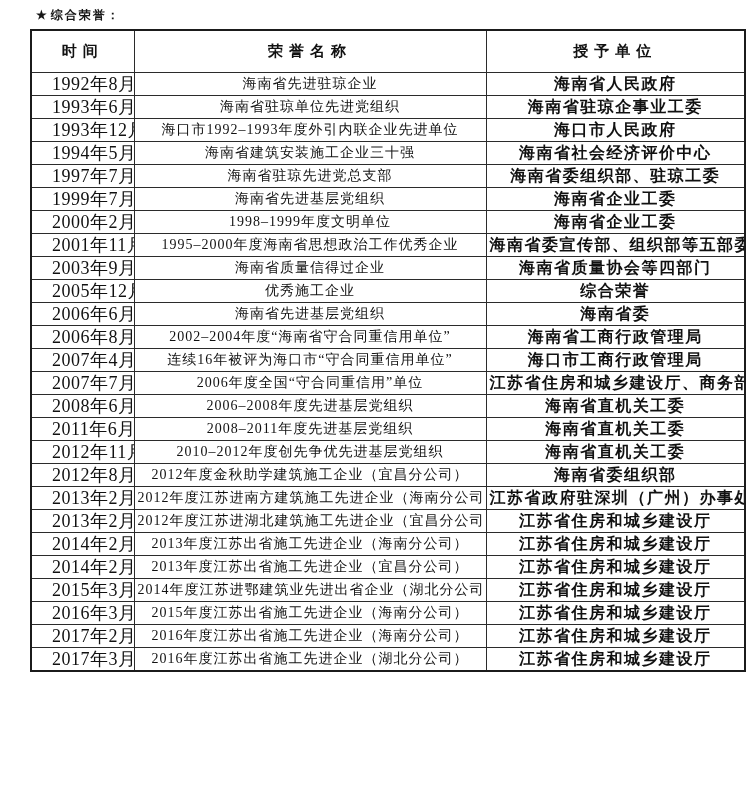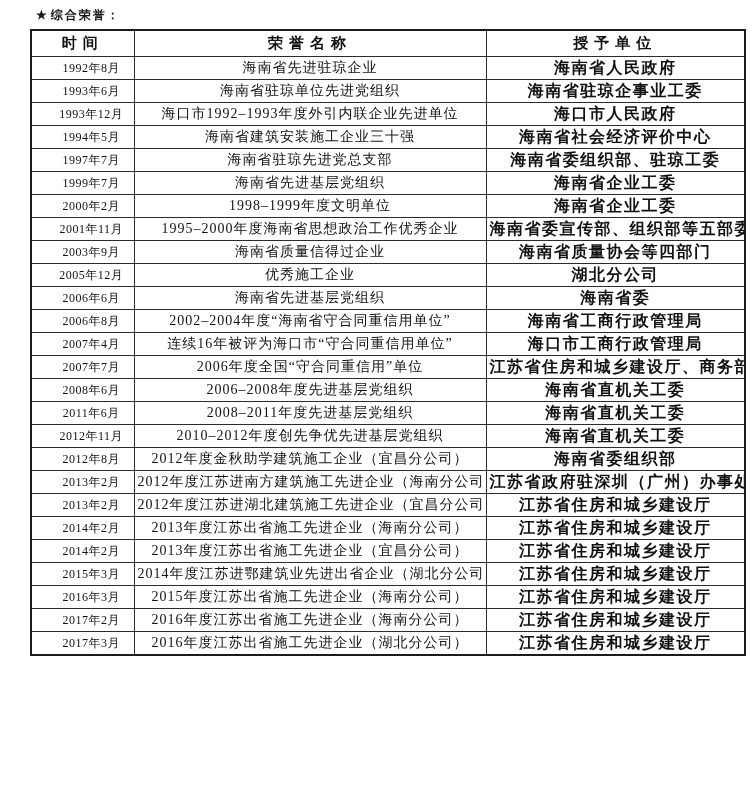--- a/index.html
+++ b/index.html
@@ -41,35 +41,35 @@
   col.c-time  { width: 103px; }
   col.c-honor { width: 352px; }
   col.c-unit  { width: 259px; }
   th {
     border: 1px solid #2b2b2b;
     height: 25px;
     font-size: 15px;
     font-weight: bold;
     letter-spacing: 6px;
     text-align: center;
-    padding: 0;
+    padding: 8px;
     font-family: "Liberation Serif", serif;
   }
   td {
     border: 1px solid #2b2b2b;
     height: 22px;
     padding: 0 3px;
     text-align: center;
     vertical-align: middle;
     white-space: nowrap;
     overflow: hidden;
     line-height: 1;
   }
   td.time {
-    font-size: 12px;
+    font-size: 18px;
     letter-spacing: 0.5px;
     padding-left: 20px;
   }
   td.honor {
     font-size: 14px;
     letter-spacing: 1px;
   }
   td.unit {
     font-size: 16px;
     letter-spacing: 1.5px;
@@ -139,21 +139,21 @@
           <td class="unit">海南省委宣传部、组织部等五部委</td>
         </tr>
         <tr>
           <td class="time">2003年9月</td>
           <td class="honor">海南省质量信得过企业</td>
           <td class="unit">海南省质量协会等四部门</td>
         </tr>
         <tr>
           <td class="time">2005年12月</td>
           <td class="honor">优秀施工企业</td>
-          <td class="unit">湖北分公司</td>
+          <td class="unit">综合荣誉</td>
         </tr>
         <tr>
           <td class="time">2006年6月</td>
           <td class="honor">海南省先进基层党组织</td>
           <td class="unit">海南省委</td>
         </tr>
         <tr>
           <td class="time">2006年8月</td>
           <td class="honor">2002–2004年度“海南省守合同重信用单位”</td>
           <td class="unit">海南省工商行政管理局</td>

